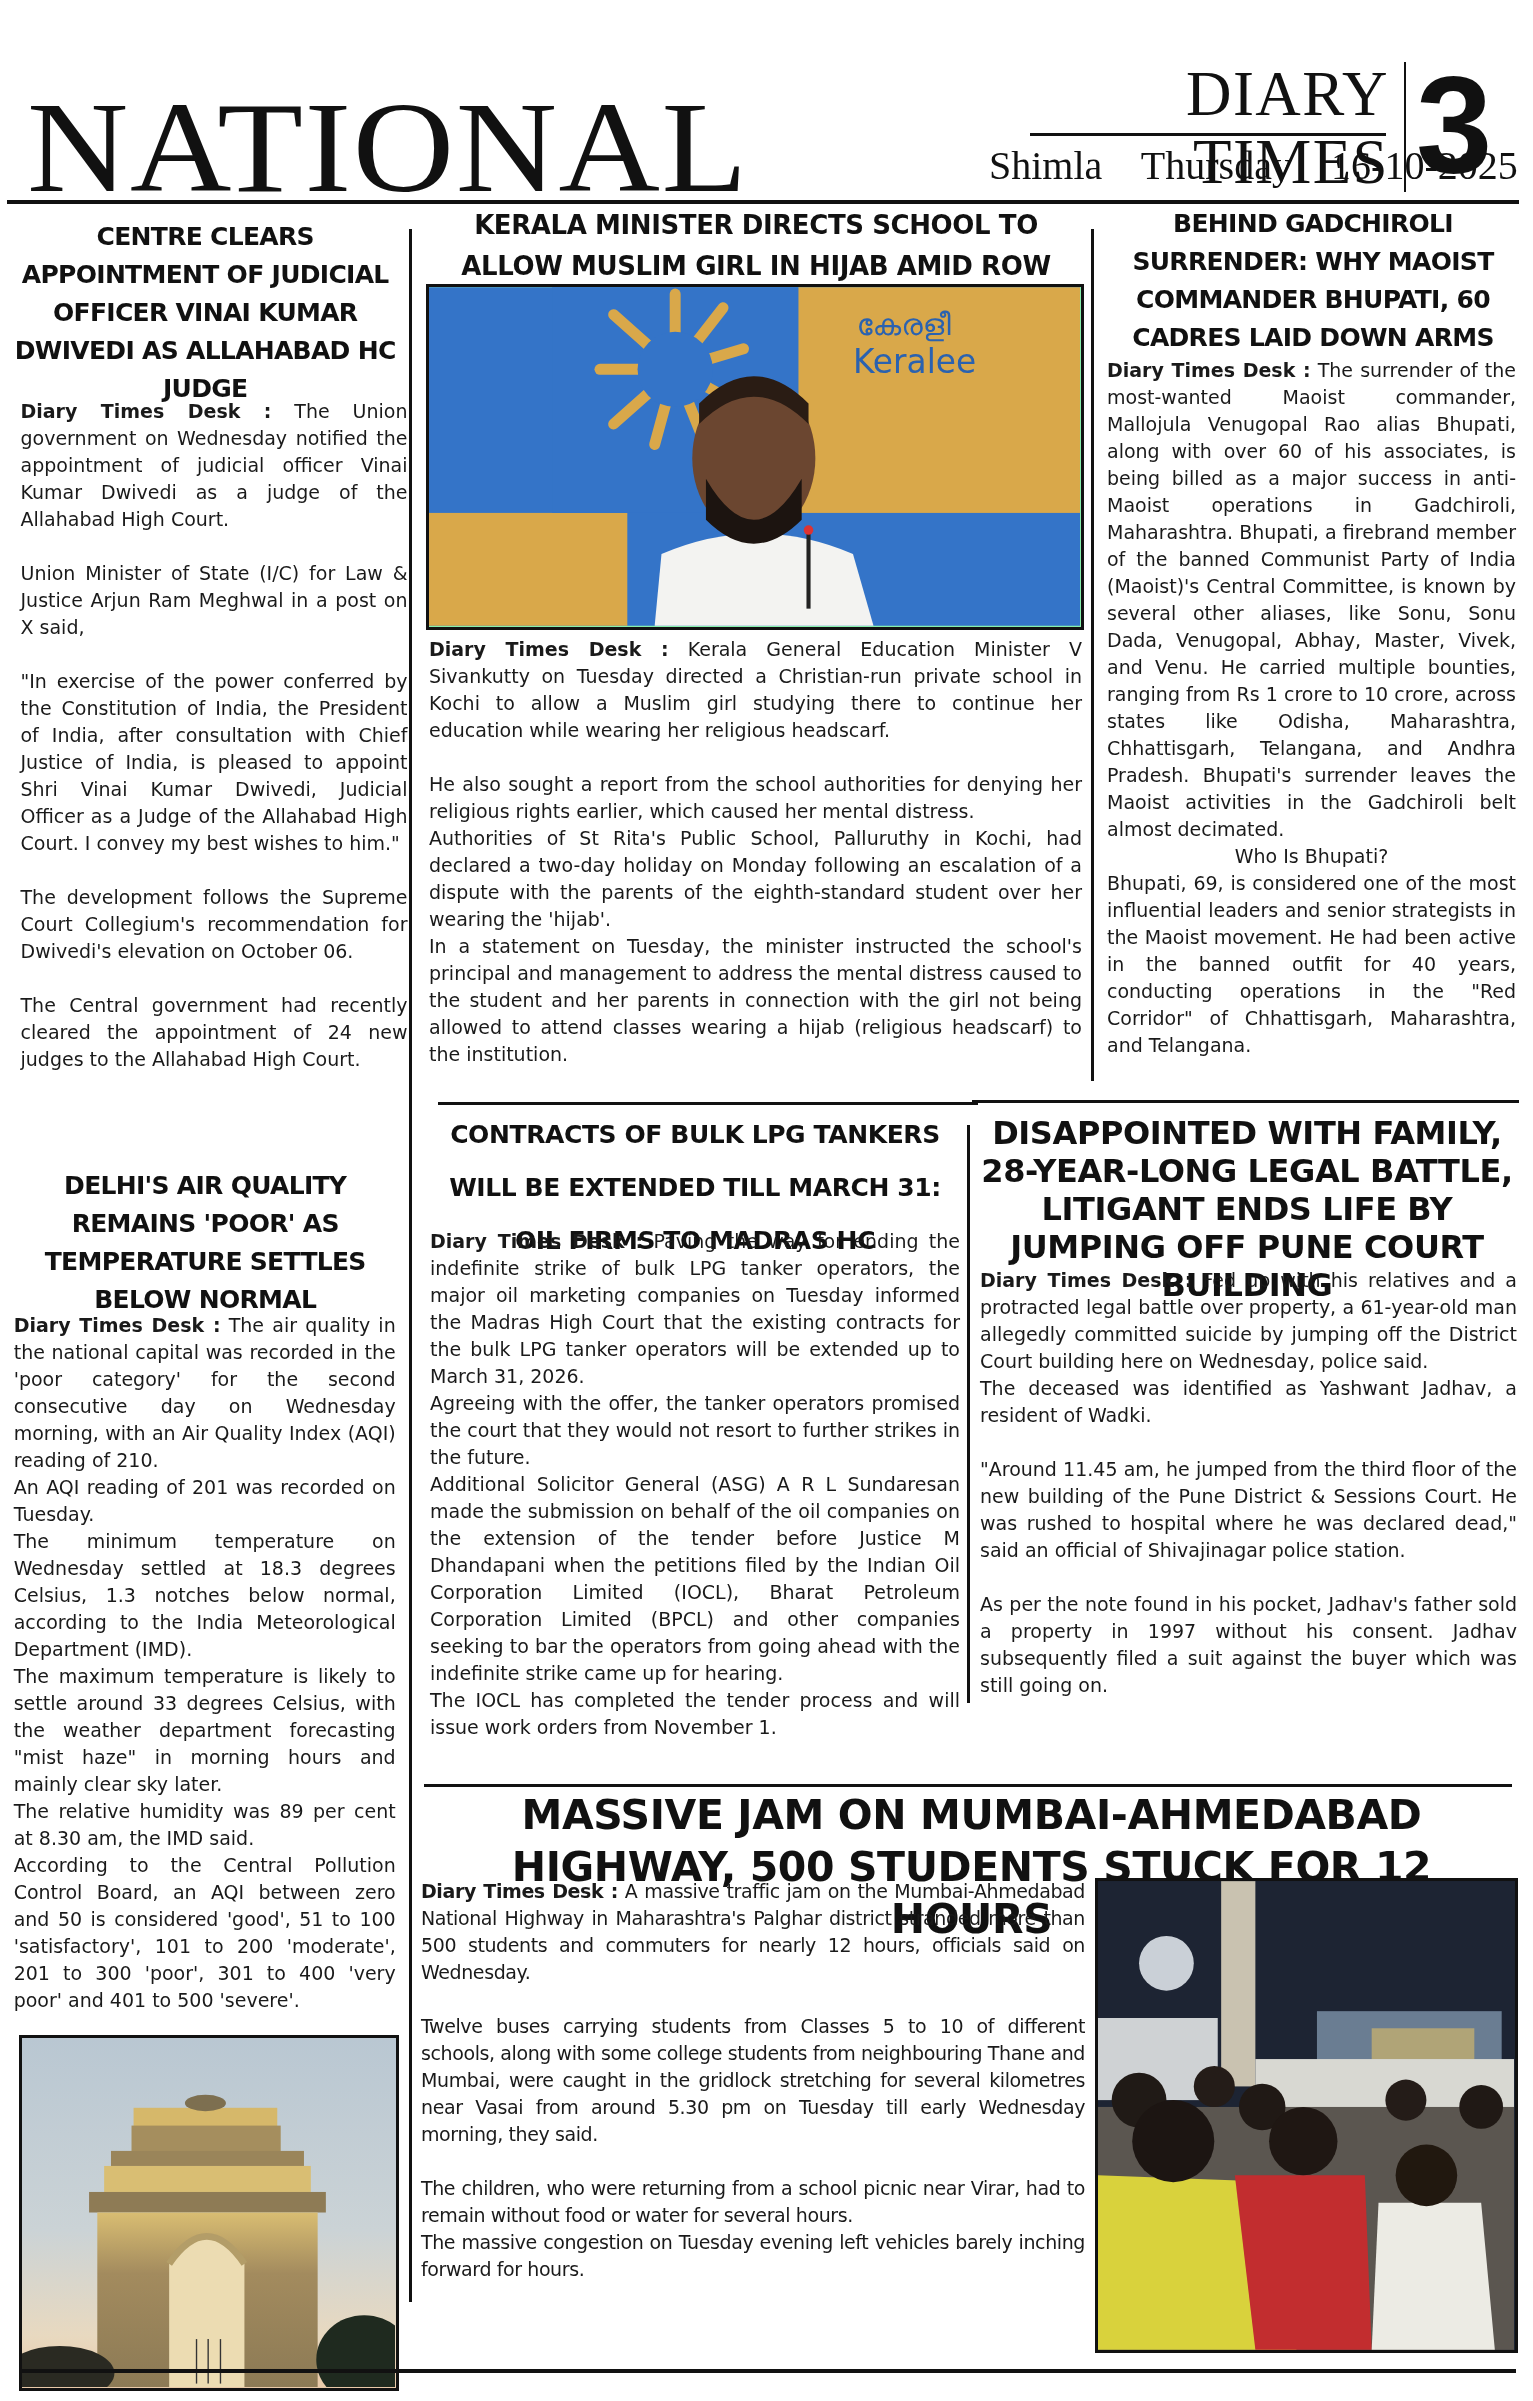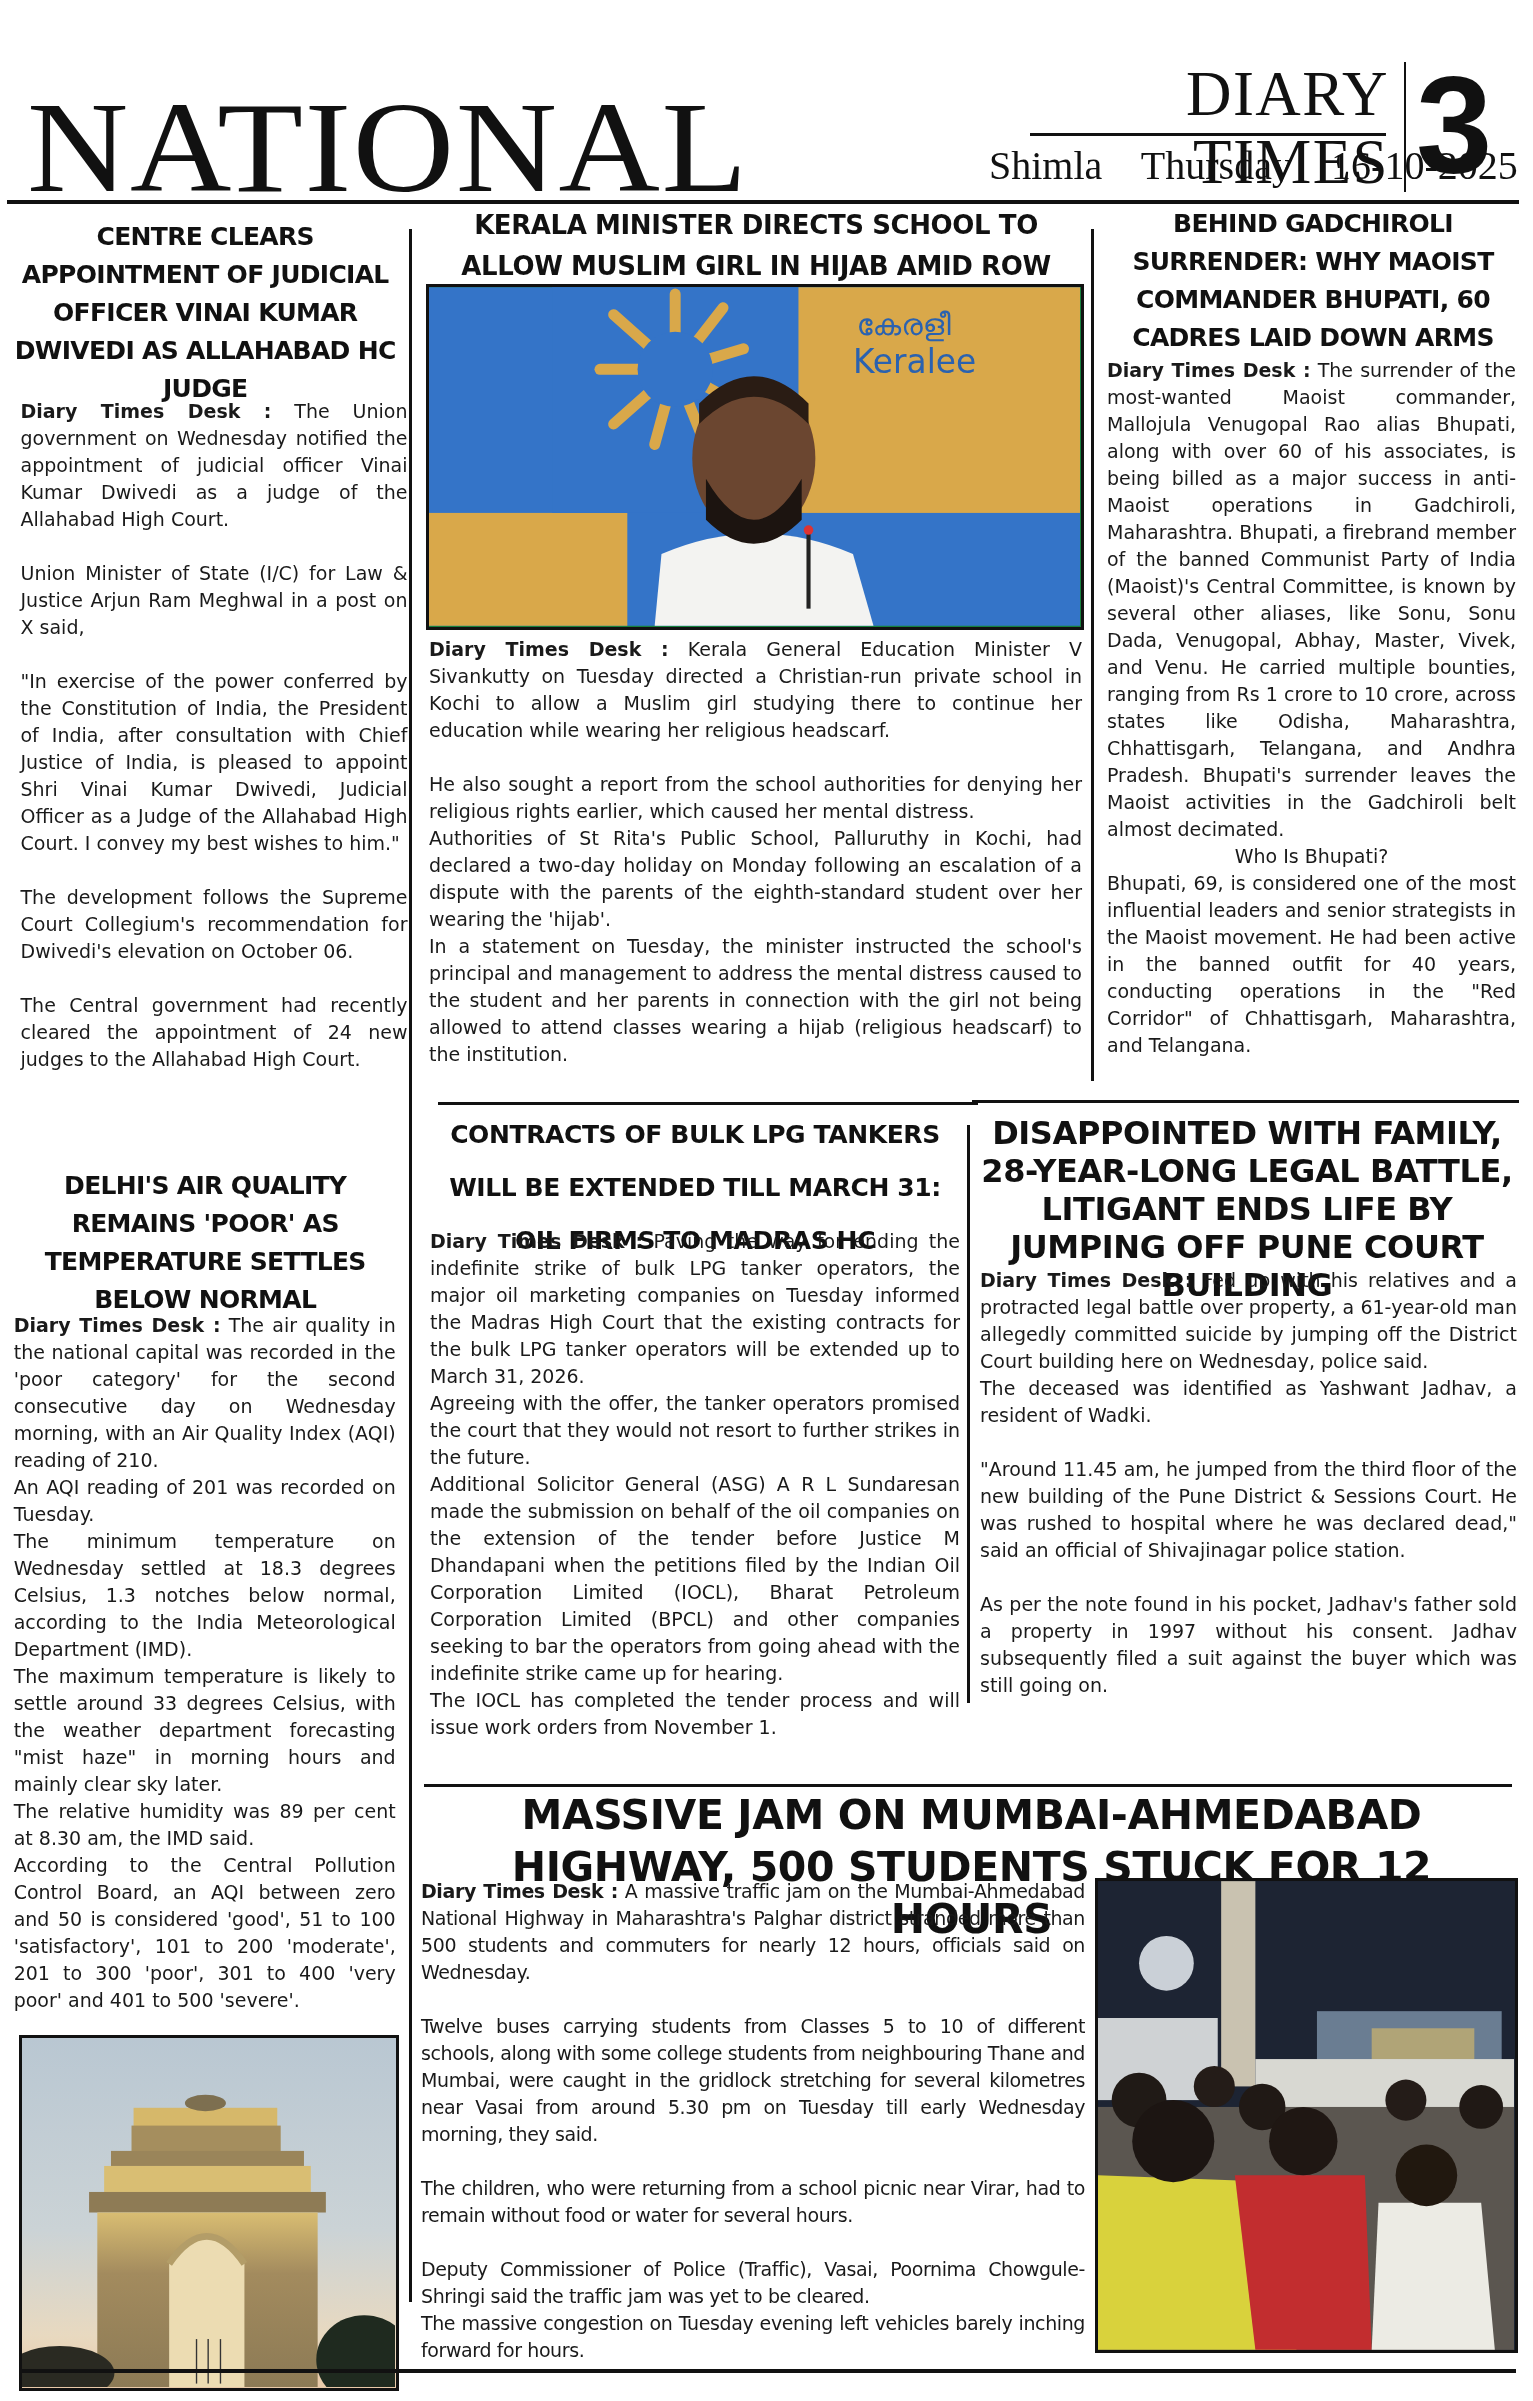--- a/index.html
+++ b/index.html
@@ -79,21 +79,21 @@
       <line x1="272" y1="440" x2="272" y2="505" stroke="#333" stroke-width="2"></line>
       <line x1="290" y1="440" x2="290" y2="505" stroke="#333" stroke-width="2"></line>
       <ellipse cx="55" cy="490" rx="80" ry="40" fill="#2a2a22"></ellipse>
       <ellipse cx="500" cy="470" rx="70" ry="65" fill="#1f2a1f"></ellipse>
     </svg>
   </div>
 </section>
 
 <section>
   <div class="abs headline narrow" style="left:424px; top:205px; width:664px; font-size:26px; line-height:41px;">KERALA MINISTER DIRECTS SCHOOL TO ALLOW MUSLIM GIRL IN HIJAB AMID ROW</div>
-  <div class="abs photo" style="left:426px; top:284px; width:658px; height:346px; background:#15803d;" title="Kerala minister V Sivankutty at a press conference">
+  <div class="abs photo" style="left:426px; top:284px; width:658px; height:346px; background:#86efac;" title="Kerala minister V Sivankutty at a press conference">
     <svg width="651" height="339" viewBox="0 0 952 495">
       <rect x="0" y="0" width="952" height="495" fill="#3474c8"></rect>
       <rect x="540" y="0" width="412" height="330" fill="#d9a84a"></rect>
       <rect x="0" y="330" width="290" height="165" fill="#d9a84a"></rect>
       <rect x="180" y="0" width="360" height="330" fill="#3474c8"></rect>
       <g stroke="#d9a84a" stroke-width="16" stroke-linecap="round">
         <line x1="360" y1="120" x2="360" y2="10"></line>
         <line x1="360" y1="120" x2="430" y2="30"></line>
         <line x1="360" y1="120" x2="460" y2="90"></line>
         <line x1="360" y1="120" x2="450" y2="170"></line>
@@ -156,21 +156,20 @@
 </section>
 
 <div class="abs rule" style="left:424px; top:1784px; width:1088px; height:3.4px;"></div>
 
 <section>
   <div class="abs headline narrow" style="left:479px; top:1789px; width:985px; font-size:41px; line-height:52px;text-align:center;">MASSIVE JAM ON MUMBAI-AHMEDABAD HIGHWAY, 500 STUDENTS STUCK FOR 12 HOURS</div>
   <div class="abs body narrow" style="left:421px; top:1878px; width:664px;">
     <p><span class="desk">Diary Times Desk :</span> <span>A massive traffic jam on the Mumbai-Ahmedabad National Highway in Maharashtra's Palghar district stranded more than 500 students and commuters for nearly 12 hours, officials said on Wednesday.</span></p>
     <p class="gap">Twelve buses carrying students from Classes 5 to 10 of different schools, along with some college students from neighbouring Thane and Mumbai, were caught in the gridlock stretching for several kilometres near Vasai from around 5.30 pm on Tuesday till early Wednesday morning, they said.</p>
     <p class="gap">The children, who were returning from a school picnic near Virar, had to remain without food or water for several hours.</p>
-    <p class="gap">Deputy Commissioner of Police (Traffic), Vasai, Poornima Chowgule-Shringi said the traffic jam was yet to be cleared.</p>
     <p>The massive congestion on Tuesday evening left vehicles barely inching forward for hours.</p>
   </div>
   <div class="abs photo" style="left:1095px; top:1878px; width:423px; height:475px; background:#1c2432;" title="Stranded students on highway at night">
     <svg width="416" height="469" viewBox="0 0 608 685">
       <rect width="608" height="685" fill="#1d2433"></rect>
       <circle cx="100" cy="120" r="40" fill="#e9eef5" opacity="0.85"></circle>
       <rect x="180" y="0" width="50" height="300" fill="#c9c2b0"></rect>
       <rect x="0" y="200" width="175" height="120" fill="#cfd2d4"></rect>
       <rect x="320" y="190" width="270" height="110" fill="#6a7d92"></rect>
       <rect x="400" y="215" width="150" height="60" fill="#b0a477"></rect>

